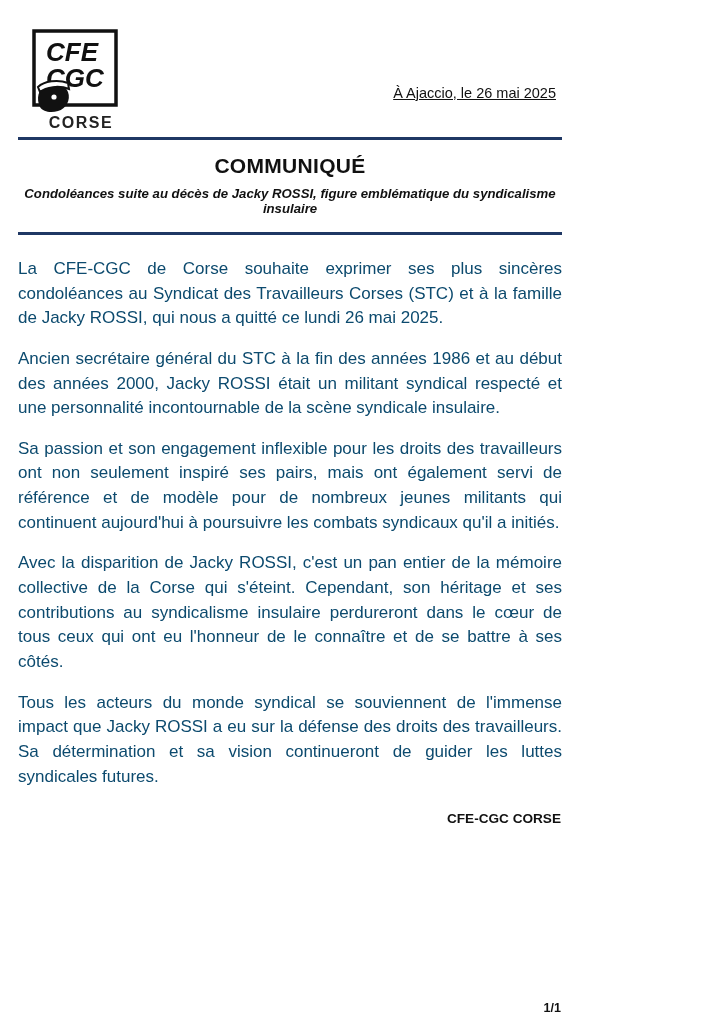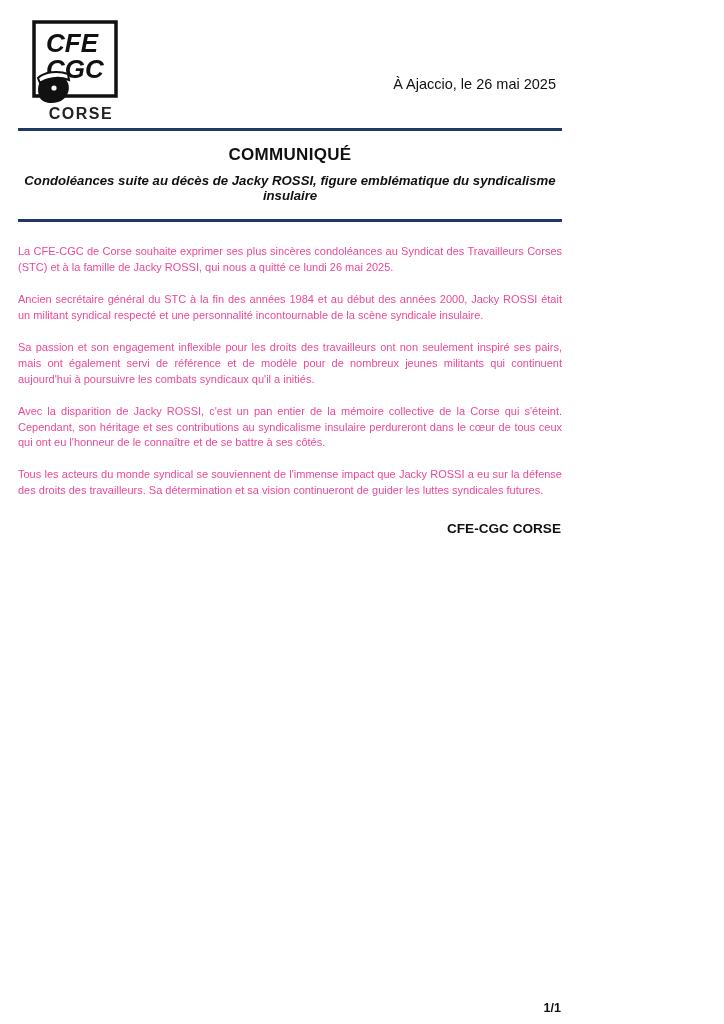--- a/index.html
+++ b/index.html
@@ -13,21 +13,21 @@
     position: relative;
     font-family: "Liberation Sans", sans-serif;
     color: #1a1a1a;
     overflow: hidden;
   }
   .page {
     position: relative;
     width: 580px;
     height: 1024px;
     box-sizing: border-box;
-    padding: 8px 18px;
+    padding: 17px 18px;
   }
 
   
   .header {
     display: flex;
     align-items: flex-start;
     justify-content: space-between;
     padding-top: 12px;
     height: 108px;
     box-sizing: border-box;
@@ -46,62 +46,63 @@
     text-align: center;
     margin-top: 1px;
     margin-left: -6px;
   }
   .date-line {
     font-size: 14.5px;
     color: #111;
     padding-top: 56px;
     padding-right: 6px;
     white-space: nowrap;
+    text-decoration: underline;
   }
 
   
   .rule {
     height: 3px;
     background: #1f3864;
     margin: 0;
   }
   .rule-top { margin-top: 12px; }
   .rule-bottom { margin-top: 14px; }
 
   
   .title-block {
     text-align: center;
     padding-top: 14px;
   }
   .doc-title {
-    font-size: 17px;
+    font-size: 21px;
     font-weight: bold;
     letter-spacing: 0.3px;
     color: #111;
     margin: 0 0 8px 0;
   }
   .doc-subtitle {
     font-size: 13.2px;
     font-weight: bold;
     font-style: italic;
     color: #111;
     margin: 4px;
     padding-bottom: 2px;
   }
 
   
   .body-text {
     padding-top: 22px;
   }
   .para {
-    font-size: 11px;
+    font-size: 17px;
     line-height: 1.45;
     text-align: justify;
     margin: 0 0 16px 0;
-    color: #ec4899;
+    color: #0c4a6e;
   }
   .para:last-child { margin-bottom: 0; }
 
   .signature {
     text-align: right;
     font-size: 13.6px;
     font-weight: bold;
     color: #111;
     margin-top: 22px;
     padding-right: 1px;
@@ -145,21 +146,21 @@
 
   <div class="title-block">
     <h1 class="doc-title">COMMUNIQUÉ</h1>
     <p class="doc-subtitle">Condoléances suite au décès de Jacky ROSSI, figure emblématique du syndicalisme insulaire</p>
   </div>
 
   <div class="rule rule-bottom"></div>
 
   <div class="body-text">
     <p class="para">La CFE-CGC de Corse souhaite exprimer ses plus sincères condoléances au Syndicat des Travailleurs Corses (STC) et à la famille de Jacky ROSSI, qui nous a quitté ce lundi 26 mai 2025.</p>
-    <p class="para">Ancien secrétaire général du STC à la fin des années 1984 et au début des années 2000, Jacky ROSSI était un militant syndical respecté et une personnalité incontournable de la scène syndicale insulaire.</p>
+    <p class="para">Ancien secrétaire général du STC à la fin des années 1986 et au début des années 2000, Jacky ROSSI était un militant syndical respecté et une personnalité incontournable de la scène syndicale insulaire.</p>
     <p class="para">Sa passion et son engagement inflexible pour les droits des travailleurs ont non seulement inspiré ses pairs, mais ont également servi de référence et de modèle pour de nombreux jeunes militants qui continuent aujourd'hui à poursuivre les combats syndicaux qu'il a initiés.</p>
     <p class="para">Avec la disparition de Jacky ROSSI, c'est un pan entier de la mémoire collective de la Corse qui s'éteint. Cependant, son héritage et ses contributions au syndicalisme insulaire perdureront dans le cœur de tous ceux qui ont eu l'honneur de le connaître et de se battre à ses côtés.</p>
     <p class="para">Tous les acteurs du monde syndical se souviennent de l'immense impact que Jacky ROSSI a eu sur la défense des droits des travailleurs. Sa détermination et sa vision continueront de guider les luttes syndicales futures.</p>
 
     <div class="signature">CFE-CGC CORSE</div>
   </div>
 
   <div class="footer">1/1</div>
 
 </div>

